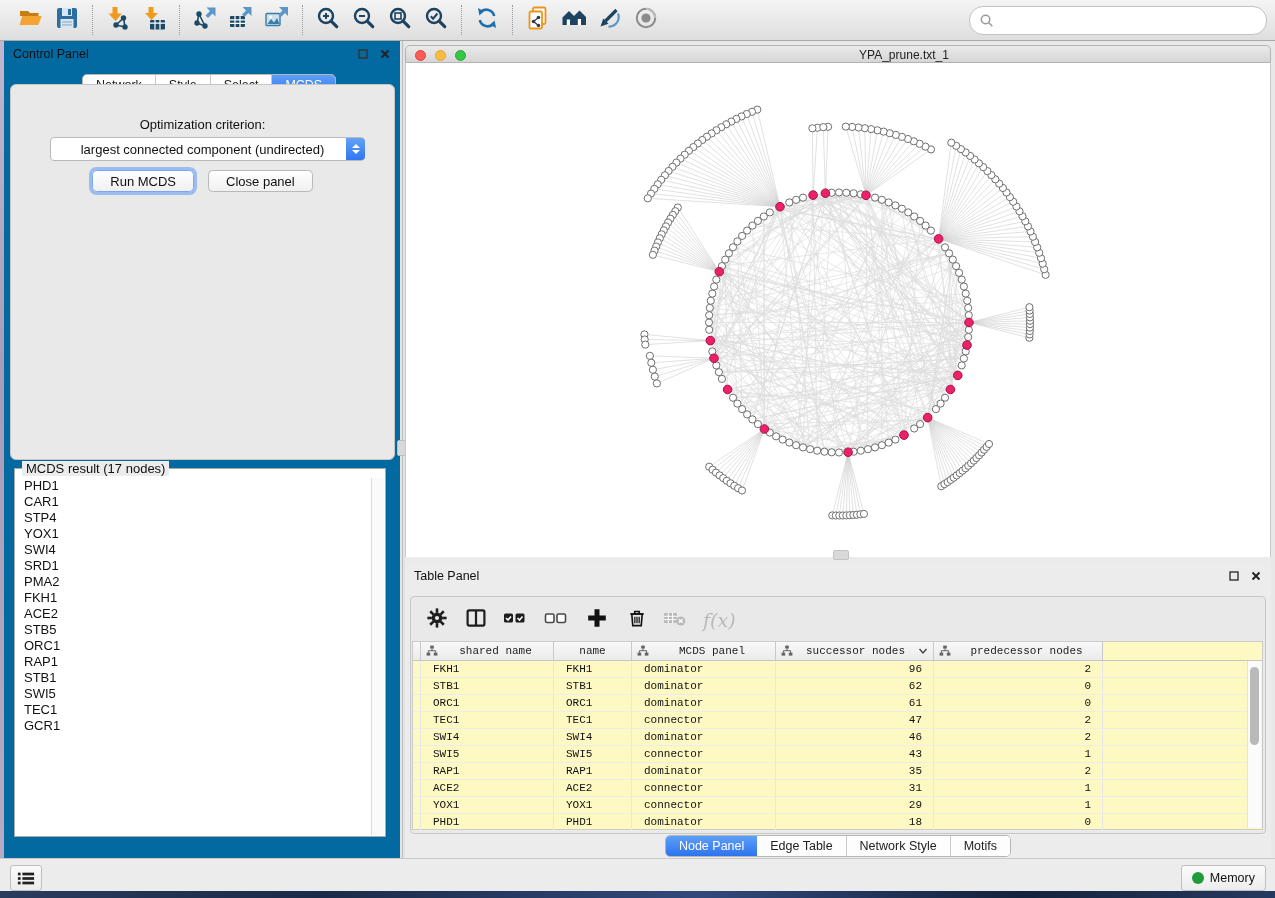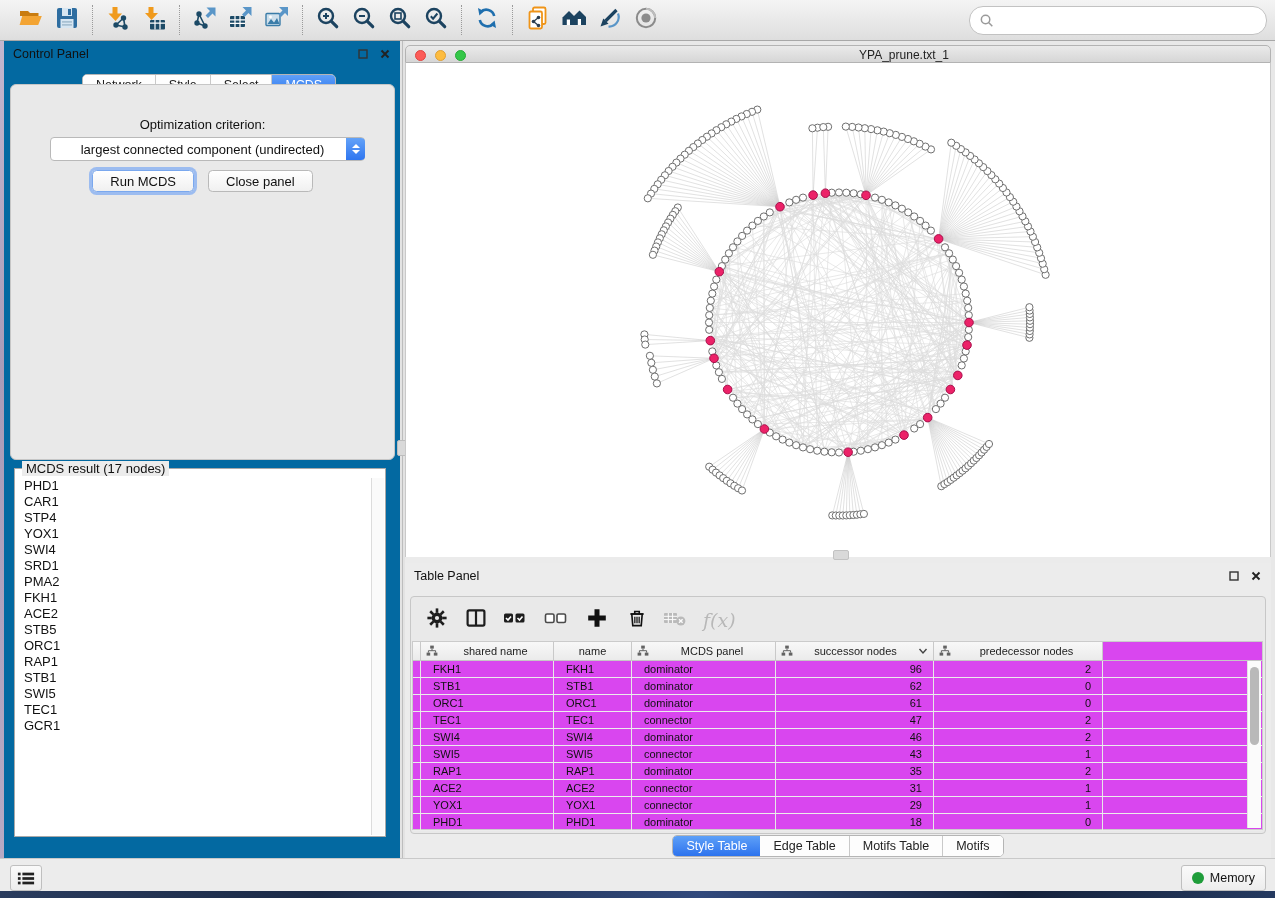--- a/index.html
+++ b/index.html
@@ -76,21 +76,21 @@
   .net-canvas svg{position:absolute;left:0;top:0;}
   
   .table-panel{position:absolute;left:405px;top:563px;width:866px;height:295px;background:#ececec;}
   .tp-container{position:absolute;left:5px;top:33px;width:854px;height:236px;background:#e9e9e9;
     border:1px solid #c7c7c7;border-radius:4px;}
   .tp-toolbar{position:absolute;left:14px;top:9px;display:flex;align-items:center;gap:17px;height:28px;}
   .tp-btn{display:flex;align-items:center;justify-content:flex-end;min-width:22px;height:24px;}
   .tp-btn svg{height:20px;}
   .tp-btn.disabled{opacity:.9;}
   .fx{font-family:"DejaVu Serif",serif;font-style:italic;font-size:19px;color:#b3b3b3;}
-  .tp-table{position:absolute;left:1px;top:44px;width:851px;height:189px;background:#d946ef;border:1px solid #cbcbcb;box-sizing:border-box;}
+  .tp-table{position:absolute;left:1px;top:44px;width:851px;height:189px;background:#fef9c3;border:1px solid #cbcbcb;box-sizing:border-box;font-family:Liberation Mono, monospace;}
   .thead{display:flex;height:18px;border-bottom:1px solid #c6c6c6;}
   .th{display:flex;align-items:center;box-sizing:border-box;border-right:1px solid #c9c9c9;
     background:linear-gradient(#f8f8f8,#ebebeb);font-size:11px;color:#222;position:relative;}
   .th .th-label{flex:1;text-align:center;white-space:nowrap;}
   .th .tree{margin-left:5px;flex:none;width:12px;height:12px;}
   .th .sortchev{margin-right:5px;flex:none;width:10px;height:8px;}
   .gutter-h{width:7px;background:linear-gradient(#f8f8f8,#ebebeb);border-right:1px solid #c9c9c9;}
   .trow{display:flex;height:16px;border-bottom:1px solid #ececec;}
   .td{box-sizing:border-box;border-right:1px solid #e7e7e7;font-size:11px;color:#111;
     display:flex;align-items:center;white-space:nowrap;overflow:hidden;}
@@ -1255,23 +1255,23 @@
               <div class="td right" style="width: 169px;">0</div>
             </div>
           </div>
         <div class="tp-vscroll">
             <div class="thumb"></div>
           </div>
       </div>
     </div>
     <div class="tp-tabs">
         <div class="tp-tabs-inner" id="tp-tabs">
-          <div class="tab active">Style Table</div>
+          <div class="tab active">Node Panel</div>
           <div class="tab">Edge Table</div>
-          <div class="tab">Motifs Table</div>
+          <div class="tab">Network Style</div>
           <div class="tab">Motifs</div>
         </div>
       </div>
   </div>
 
   <div class="status-bar">
     <div class="sb-btn sb-list">
       <svg viewBox="0 0 20 16" width="18" height="15">
           <g fill="#222">
             <rect x="1" y="1.5" width="3" height="3"></rect>

